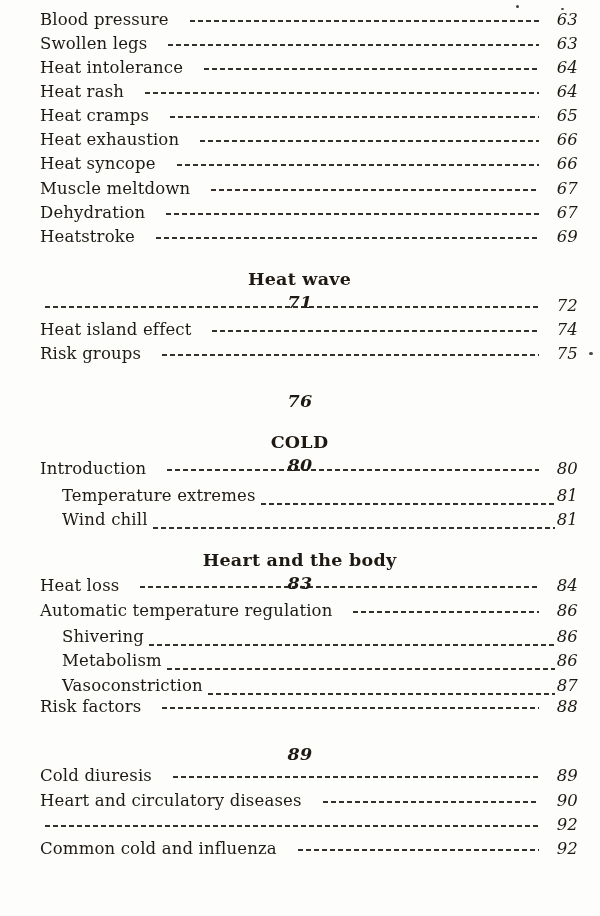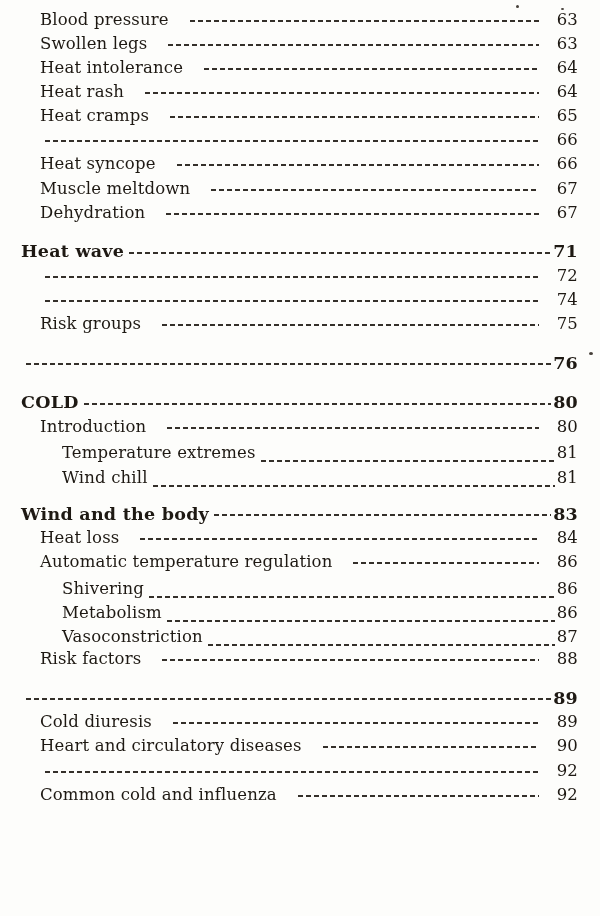--- a/index.html
+++ b/index.html
@@ -26,34 +26,35 @@
     letter-spacing: 0.15px;
     white-space: nowrap;
   }
   .toc-row.level-1 { padding-left: 19px; gap: 16px; }
   .toc-row.level-2 { padding-left: 41px; align-items: flex-end; }
   .toc-row.bold {
     font-weight: bold;
     font-size: 17.5px;
     letter-spacing: 0.25px;
   }
-  .toc-row.gap { margin-top: 15px; }
+  .toc-row.gap { margin-top: 21px; flex-direction: column; }
   .leader {
     flex: 1;
     height: 2px;
     margin: 3px 1px 0 5px;
     background-image: repeating-linear-gradient(
       to right,
       #25201a 0px, #25201a 5px,
       transparent 5px, transparent 8px
     );
     opacity: 0.93;
   }
   .toc-page {
     margin-left: 1px;
+    font-style: italic;
   }
   .speck {
     position: absolute;
     background: #46403a;
     border-radius: 50%;
   }
   .speck-1 { left: 516px; top: 5px;  width: 3px; height: 3px; }
   .speck-2 { left: 561px; top: 8px;  width: 3px; height: 2px; }
   .speck-3 { left: 589px; top: 352px; width: 4px; height: 3px; }
 </style>
@@ -85,20 +86,21 @@
     <span class="toc-page">64</span>
   </div>
 
   <div class="toc-row level-1">
     <span class="toc-label">Heat cramps</span>
     <span class="leader"></span>
     <span class="toc-page">65</span>
   </div>
 
   <div class="toc-row level-1">
+    <span class="toc-label">Heat exhaustion</span>
     <span class="leader"></span>
     <span class="toc-page">66</span>
   </div>
 
   <div class="toc-row level-1">
     <span class="toc-label">Heat syncope</span>
     <span class="leader"></span>
     <span class="toc-page">66</span>
   </div>
 
@@ -107,35 +109,41 @@
     <span class="leader"></span>
     <span class="toc-page">67</span>
   </div>
 
   <div class="toc-row level-1">
     <span class="toc-label">Dehydration</span>
     <span class="leader"></span>
     <span class="toc-page">67</span>
   </div>
 
+  <div class="toc-row level-1">
+    <span class="toc-label">Heatstroke</span>
+    <span class="leader"></span>
+    <span class="toc-page">69</span>
+  </div>
 
 
   <div class="toc-row level-0 bold gap">
     <span class="toc-label">Heat wave</span>
     <span class="leader"></span>
     <span class="toc-page">71</span>
   </div>
 
   <div class="toc-row level-1">
     <span class="leader"></span>
     <span class="toc-page">72</span>
   </div>
 
 
   <div class="toc-row level-1">
+    <span class="toc-label">Heat island effect</span>
     <span class="leader"></span>
     <span class="toc-page">74</span>
   </div>
 
   <div class="toc-row level-1">
     <span class="toc-label">Risk groups</span>
     <span class="leader"></span>
     <span class="toc-page">75</span>
   </div>
 
@@ -162,21 +170,21 @@
     <span class="toc-page">81</span>
   </div>
 
   <div class="toc-row level-2">
     <span class="toc-label">Wind chill</span>
     <span class="leader"></span>
     <span class="toc-page">81</span>
   </div>
 
   <div class="toc-row level-0 bold gap">
-    <span class="toc-label">Wind and the body</span>
+    <span class="toc-label">Heart and the body</span>
     <span class="leader"></span>
     <span class="toc-page">83</span>
   </div>
 
   <div class="toc-row level-1">
     <span class="toc-label">Heat loss</span>
     <span class="leader"></span>
     <span class="toc-page">84</span>
   </div>
 

